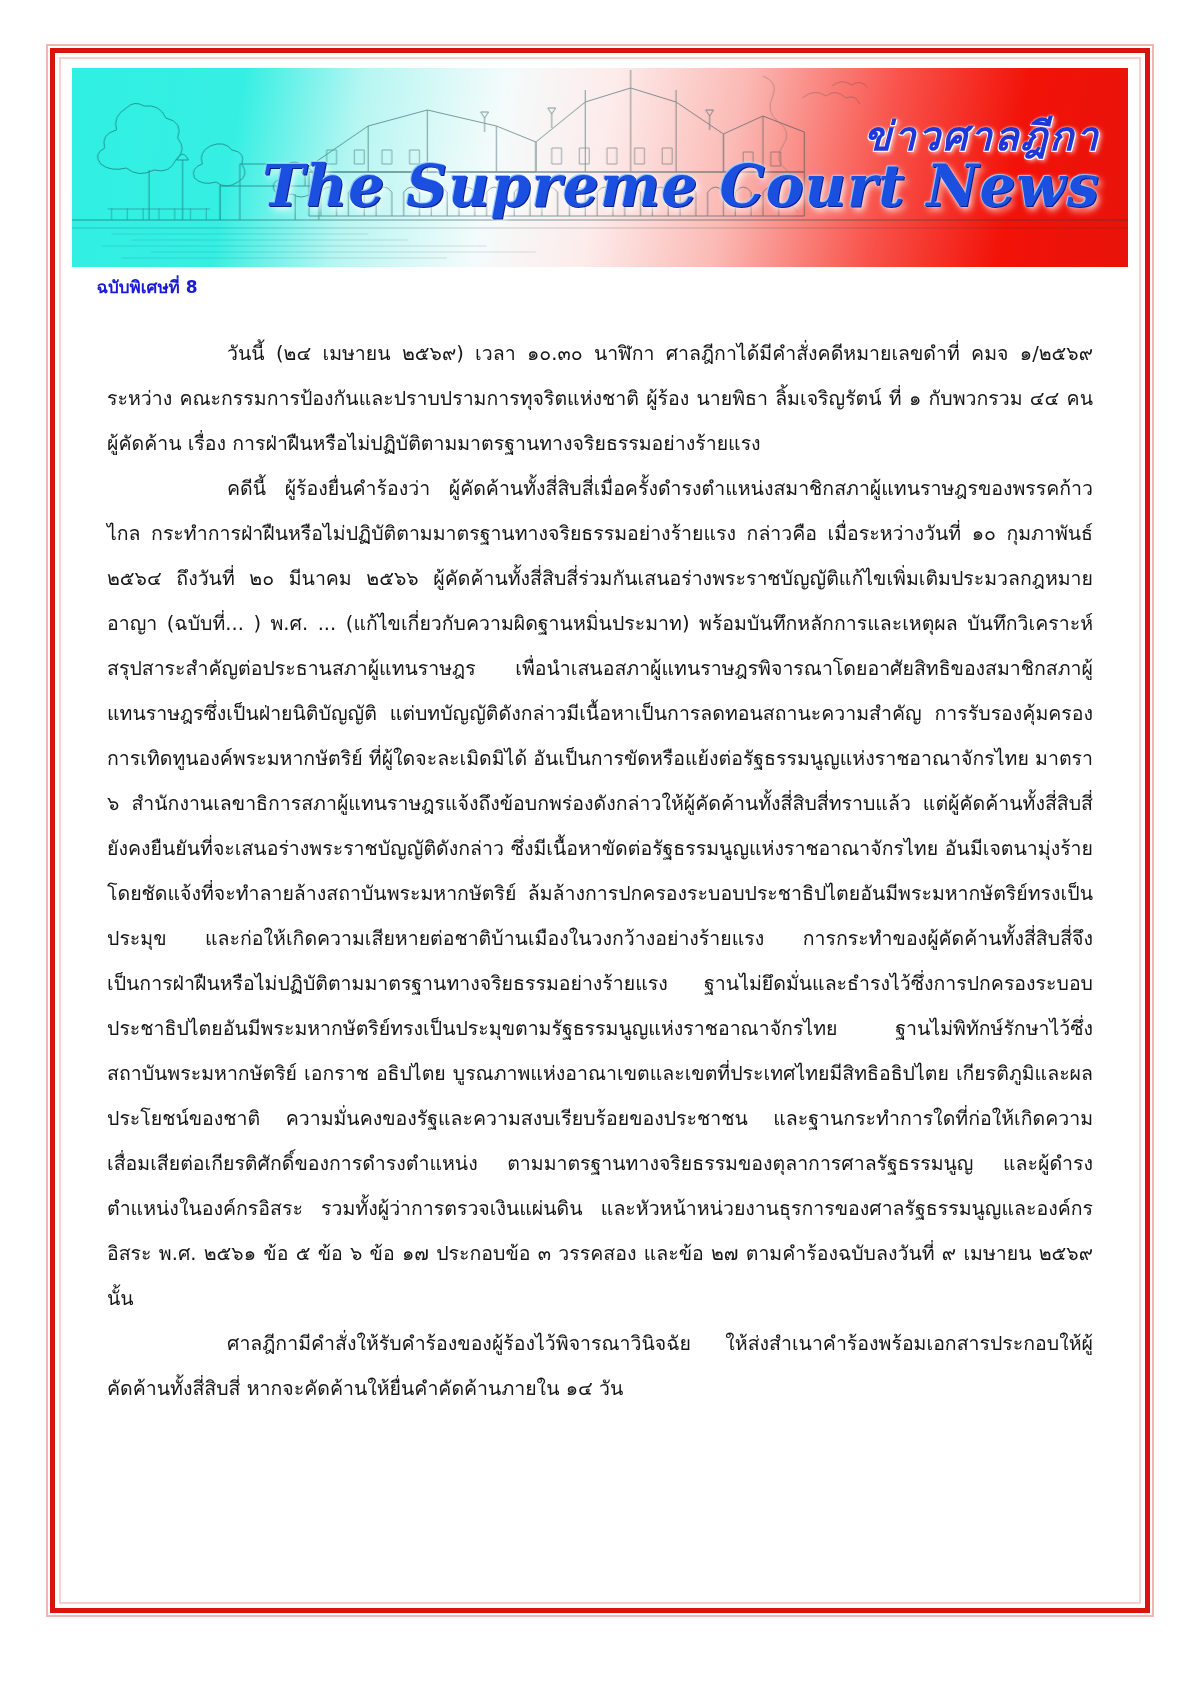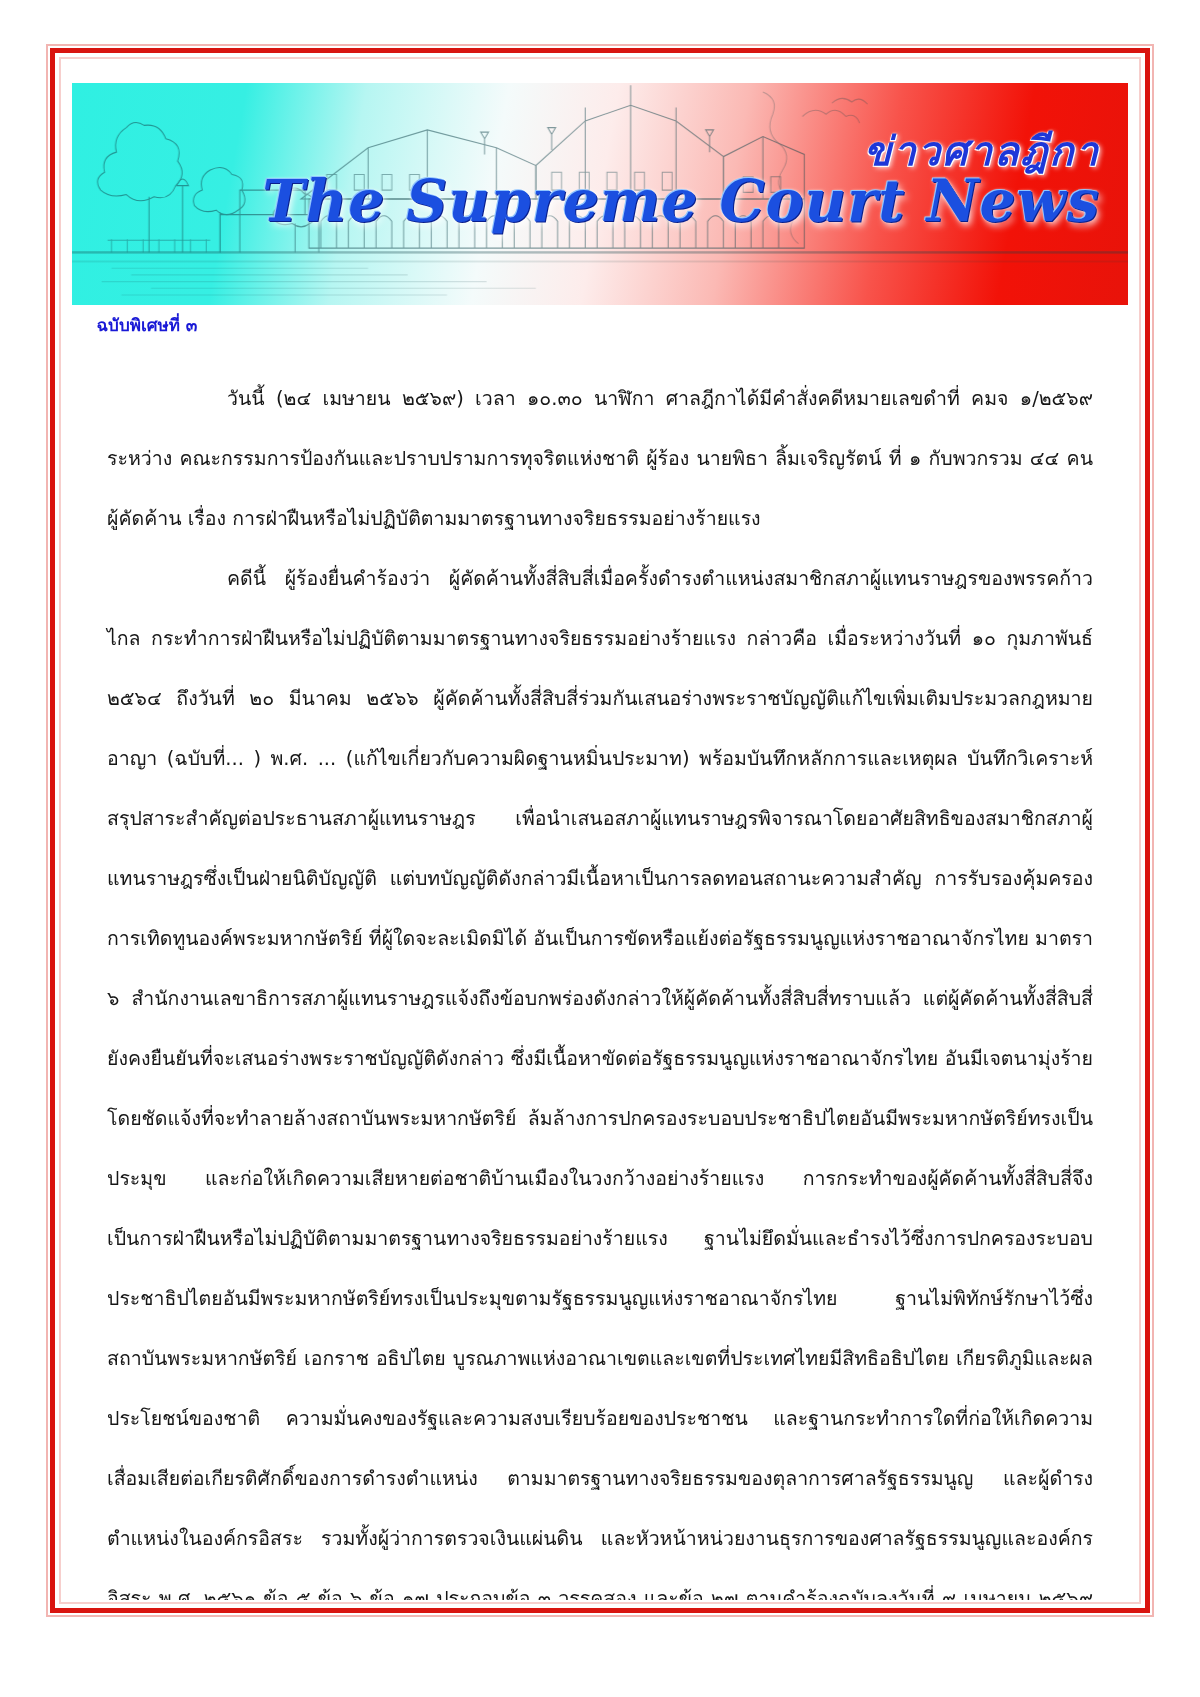--- a/index.html
+++ b/index.html
@@ -43,22 +43,22 @@
     top: 8px;
     right: 8px;
     bottom: 8px;
     background: #ffffff;
     overflow: hidden;
   }
 
   
   #masthead {
     position: relative;
-    height: 222px;
-    margin: 22px 9px 0 9px;
+    height: 199px;
+    margin: 7px 9px 0 9px;
     background: linear-gradient(100deg,
         #2ff0e2 0%,
         #36efe3 16%,
         #b6f6f2 27%,
         #f4fbfb 40%,
         #fdeceb 50%,
         #fbb9b4 62%,
         #f8534b 76%,
         #f21208 88%,
         #e8130a 100%);
@@ -151,21 +151,21 @@
     font-weight: bold;
     clip-path: polygon(44px 0, 100% 0, 100% 100%, 0 100%);
     margin-left: -4px;
   }
 
   
   #article {
     margin: 26px 44px 0 44px;
     color: #161616;
     font-size: 19.5px;
-    line-height: 60px;
+    line-height: 45px;
     text-align: justify;
     text-justify: inter-word;
   }
   #article p {
     margin: 0;
     text-indent: 0;
   }
   #article p.indented { text-indent: 120px; }
 </style>
 </head>
@@ -270,22 +270,23 @@
             </g>
           </g>
         </svg>
       </div>
 
       <div id="thai-title">ข่าวศาลฎีกา</div>
       <div id="english-title">The Supreme Court News</div>
     </div>
 
     <div id="info-bar">
-      <div class="bar-seg" id="bar-middle">ฉบับพิเศษที่ ๓</div>
+      <div class="bar-seg" id="bar-middle">ฉบับพิเศษที่ 8</div>
     </div>
 
     <div id="article">
       <p class="indented">วันนี้ (๒๔ เมษายน ๒๕๖๙) เวลา ๑๐.๓๐ นาฬิกา ศาลฎีกาได้มีคำสั่งคดีหมายเลขดำที่ คมจ ๑/๒๕๖๙ ระหว่าง คณะกรรมการป้องกันและปราบปรามการทุจริตแห่งชาติ ผู้ร้อง นายพิธา  ลิ้มเจริญรัตน์ ที่ ๑ กับพวกรวม ๔๔ คน ผู้คัดค้าน เรื่อง  การฝ่าฝืนหรือไม่ปฏิบัติตามมาตรฐานทางจริยธรรมอย่างร้ายแรง</p>
       <p class="indented">คดีนี้ ผู้ร้องยื่นคำร้องว่า ผู้คัดค้านทั้งสี่สิบสี่เมื่อครั้งดำรงตำแหน่งสมาชิกสภาผู้แทนราษฎรของพรรคก้าวไกล กระทำการฝ่าฝืนหรือไม่ปฏิบัติตามมาตรฐานทางจริยธรรมอย่างร้ายแรง  กล่าวคือ เมื่อระหว่างวันที่ ๑๐ กุมภาพันธ์ ๒๕๖๔ ถึงวันที่ ๒๐ มีนาคม ๒๕๖๖ ผู้คัดค้านทั้งสี่สิบสี่ร่วมกันเสนอร่างพระราชบัญญัติแก้ไขเพิ่มเติมประมวลกฎหมายอาญา (ฉบับที่... ) พ.ศ. ... (แก้ไขเกี่ยวกับความผิดฐานหมิ่นประมาท) พร้อมบันทึกหลักการและเหตุผล บันทึกวิเคราะห์สรุปสาระสำคัญต่อประธานสภาผู้แทนราษฎร เพื่อนำเสนอสภาผู้แทนราษฎรพิจารณาโดยอาศัยสิทธิของสมาชิกสภาผู้แทนราษฎรซึ่งเป็นฝ่ายนิติบัญญัติ แต่บทบัญญัติดังกล่าวมีเนื้อหาเป็นการลดทอนสถานะความสำคัญ การรับรองคุ้มครอง การเทิดทูนองค์พระมหากษัตริย์ ที่ผู้ใดจะละเมิดมิได้ อันเป็นการขัดหรือแย้งต่อรัฐธรรมนูญแห่งราชอาณาจักรไทย มาตรา ๖ สำนักงานเลขาธิการสภาผู้แทนราษฎรแจ้งถึงข้อบกพร่องดังกล่าวให้ผู้คัดค้านทั้งสี่สิบสี่ทราบแล้ว แต่ผู้คัดค้านทั้งสี่สิบสี่ยังคงยืนยันที่จะเสนอร่างพระราชบัญญัติดังกล่าว ซึ่งมีเนื้อหาขัดต่อรัฐธรรมนูญแห่งราชอาณาจักรไทย อันมีเจตนามุ่งร้ายโดยชัดแจ้งที่จะทำลายล้างสถาบันพระมหากษัตริย์ ล้มล้างการปกครองระบอบประชาธิปไตยอันมีพระมหากษัตริย์ทรงเป็นประมุข และก่อให้เกิดความเสียหายต่อชาติบ้านเมืองในวงกว้างอย่างร้ายแรง การกระทำของผู้คัดค้านทั้งสี่สิบสี่จึงเป็นการฝ่าฝืนหรือไม่ปฏิบัติตามมาตรฐานทางจริยธรรมอย่างร้ายแรง ฐานไม่ยึดมั่นและธำรงไว้ซึ่งการปกครองระบอบประชาธิปไตยอันมีพระมหากษัตริย์ทรงเป็นประมุขตามรัฐธรรมนูญแห่งราชอาณาจักรไทย ฐานไม่พิทักษ์รักษาไว้ซึ่งสถาบันพระมหากษัตริย์ เอกราช อธิปไตย บูรณภาพแห่งอาณาเขตและเขตที่ประเทศไทยมีสิทธิอธิปไตย เกียรติภูมิและผลประโยชน์ของชาติ ความมั่นคงของรัฐและความสงบเรียบร้อยของประชาชน และฐานกระทำการใดที่ก่อให้เกิดความเสื่อมเสียต่อเกียรติศักดิ์ของการดำรงตำแหน่ง ตามมาตรฐานทางจริยธรรมของตุลาการศาลรัฐธรรมนูญ และผู้ดำรงตำแหน่งในองค์กรอิสระ รวมทั้งผู้ว่าการตรวจเงินแผ่นดิน และหัวหน้าหน่วยงานธุรการของศาลรัฐธรรมนูญและองค์กรอิสระ พ.ศ. ๒๕๖๑ ข้อ ๕ ข้อ ๖ ข้อ ๑๗ ประกอบข้อ ๓ วรรคสอง และข้อ ๒๗ ตามคำร้องฉบับลงวันที่ ๙ เมษายน ๒๕๖๙ นั้น</p>
+      <p class="indented">ศาลฎีกามีคำสั่งให้รับคำร้องของผู้ร้องไว้พิจารณาวินิจฉัย ให้ส่งสำเนาคำร้องพร้อมเอกสารประกอบให้ผู้คัดค้านทั้งสี่สิบสี่  หากจะคัดค้านให้ยื่นคำคัดค้านภายใน ๑๔ วัน</p>
     </div>
 
   </div>
 </div>
 
 </body></html>

